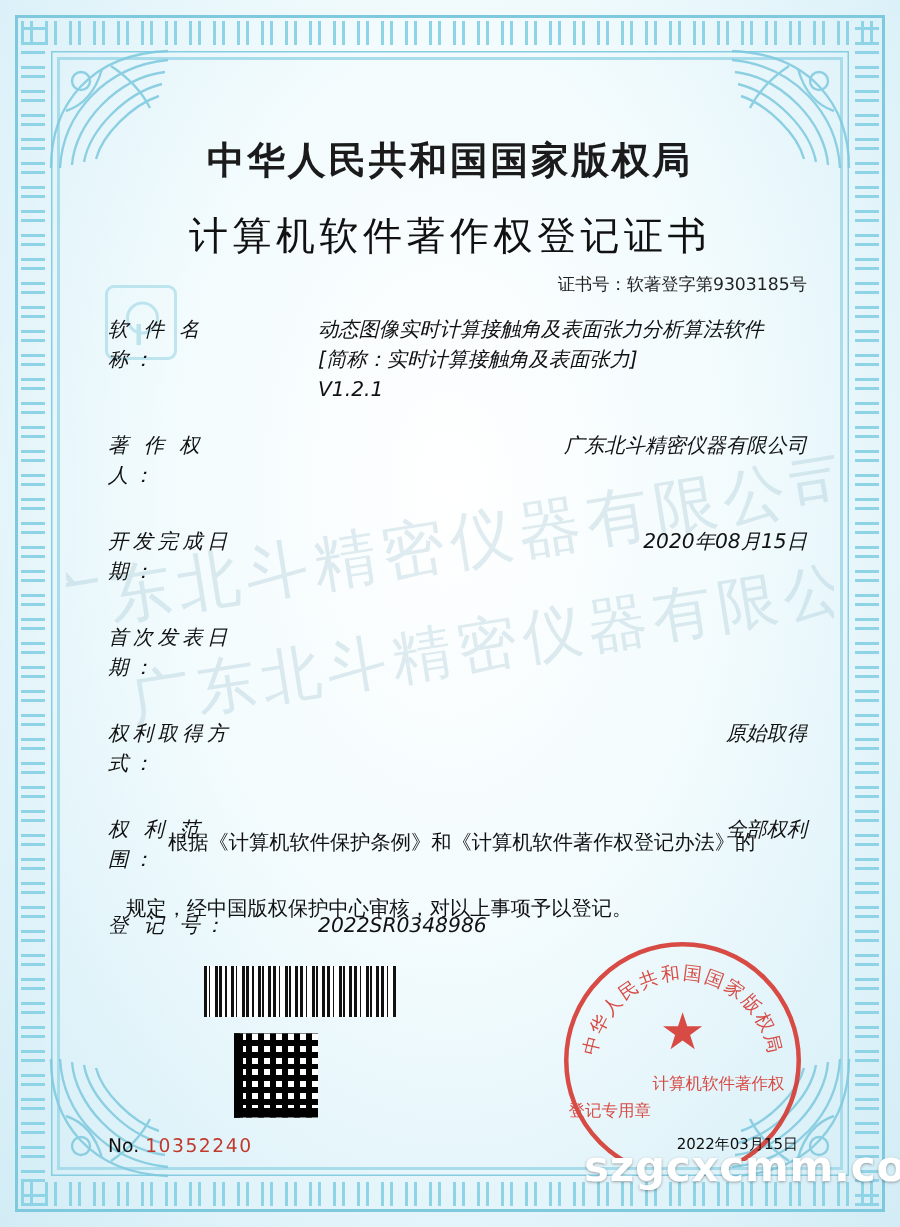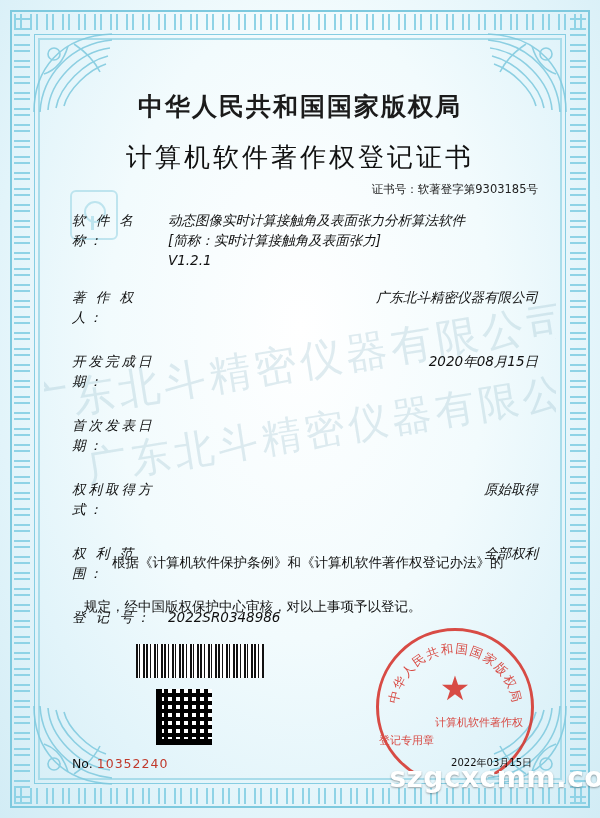--- a/index.html
+++ b/index.html
@@ -81,21 +81,21 @@
     position:absolute;top:138px;right:18px;text-align:left;
     font-size:11.5px;color:#222;
   }
 
   .rows{position:absolute;top:166px;left:28px;right:18px;}
   .row{display:flex;align-items:flex-start;margin-bottom:17px;font-style:italic;}
   .lbl{
     width:96px;flex:0 0 96px;font-size:13.5px;color:#111;
     letter-spacing:3px;line-height:20px;
   }
-  .val{font-size:13.5px;color:#111;line-height:20px;}
+  .val{font-size:13.5px;color:#111;line-height:20px;margin-left:44px;}
   .val .l2,.val .l3{display:block;}
   .row.gap{margin-bottom:24px;justify-content:space-between;}
 
   .para{
     position:absolute;left:28px;right:20px;top:490px;
     font-size:13.5px;color:#111;line-height:32px;
   }
   .para p{margin:12px;}
   .para .indent{text-indent:28px;}
 

